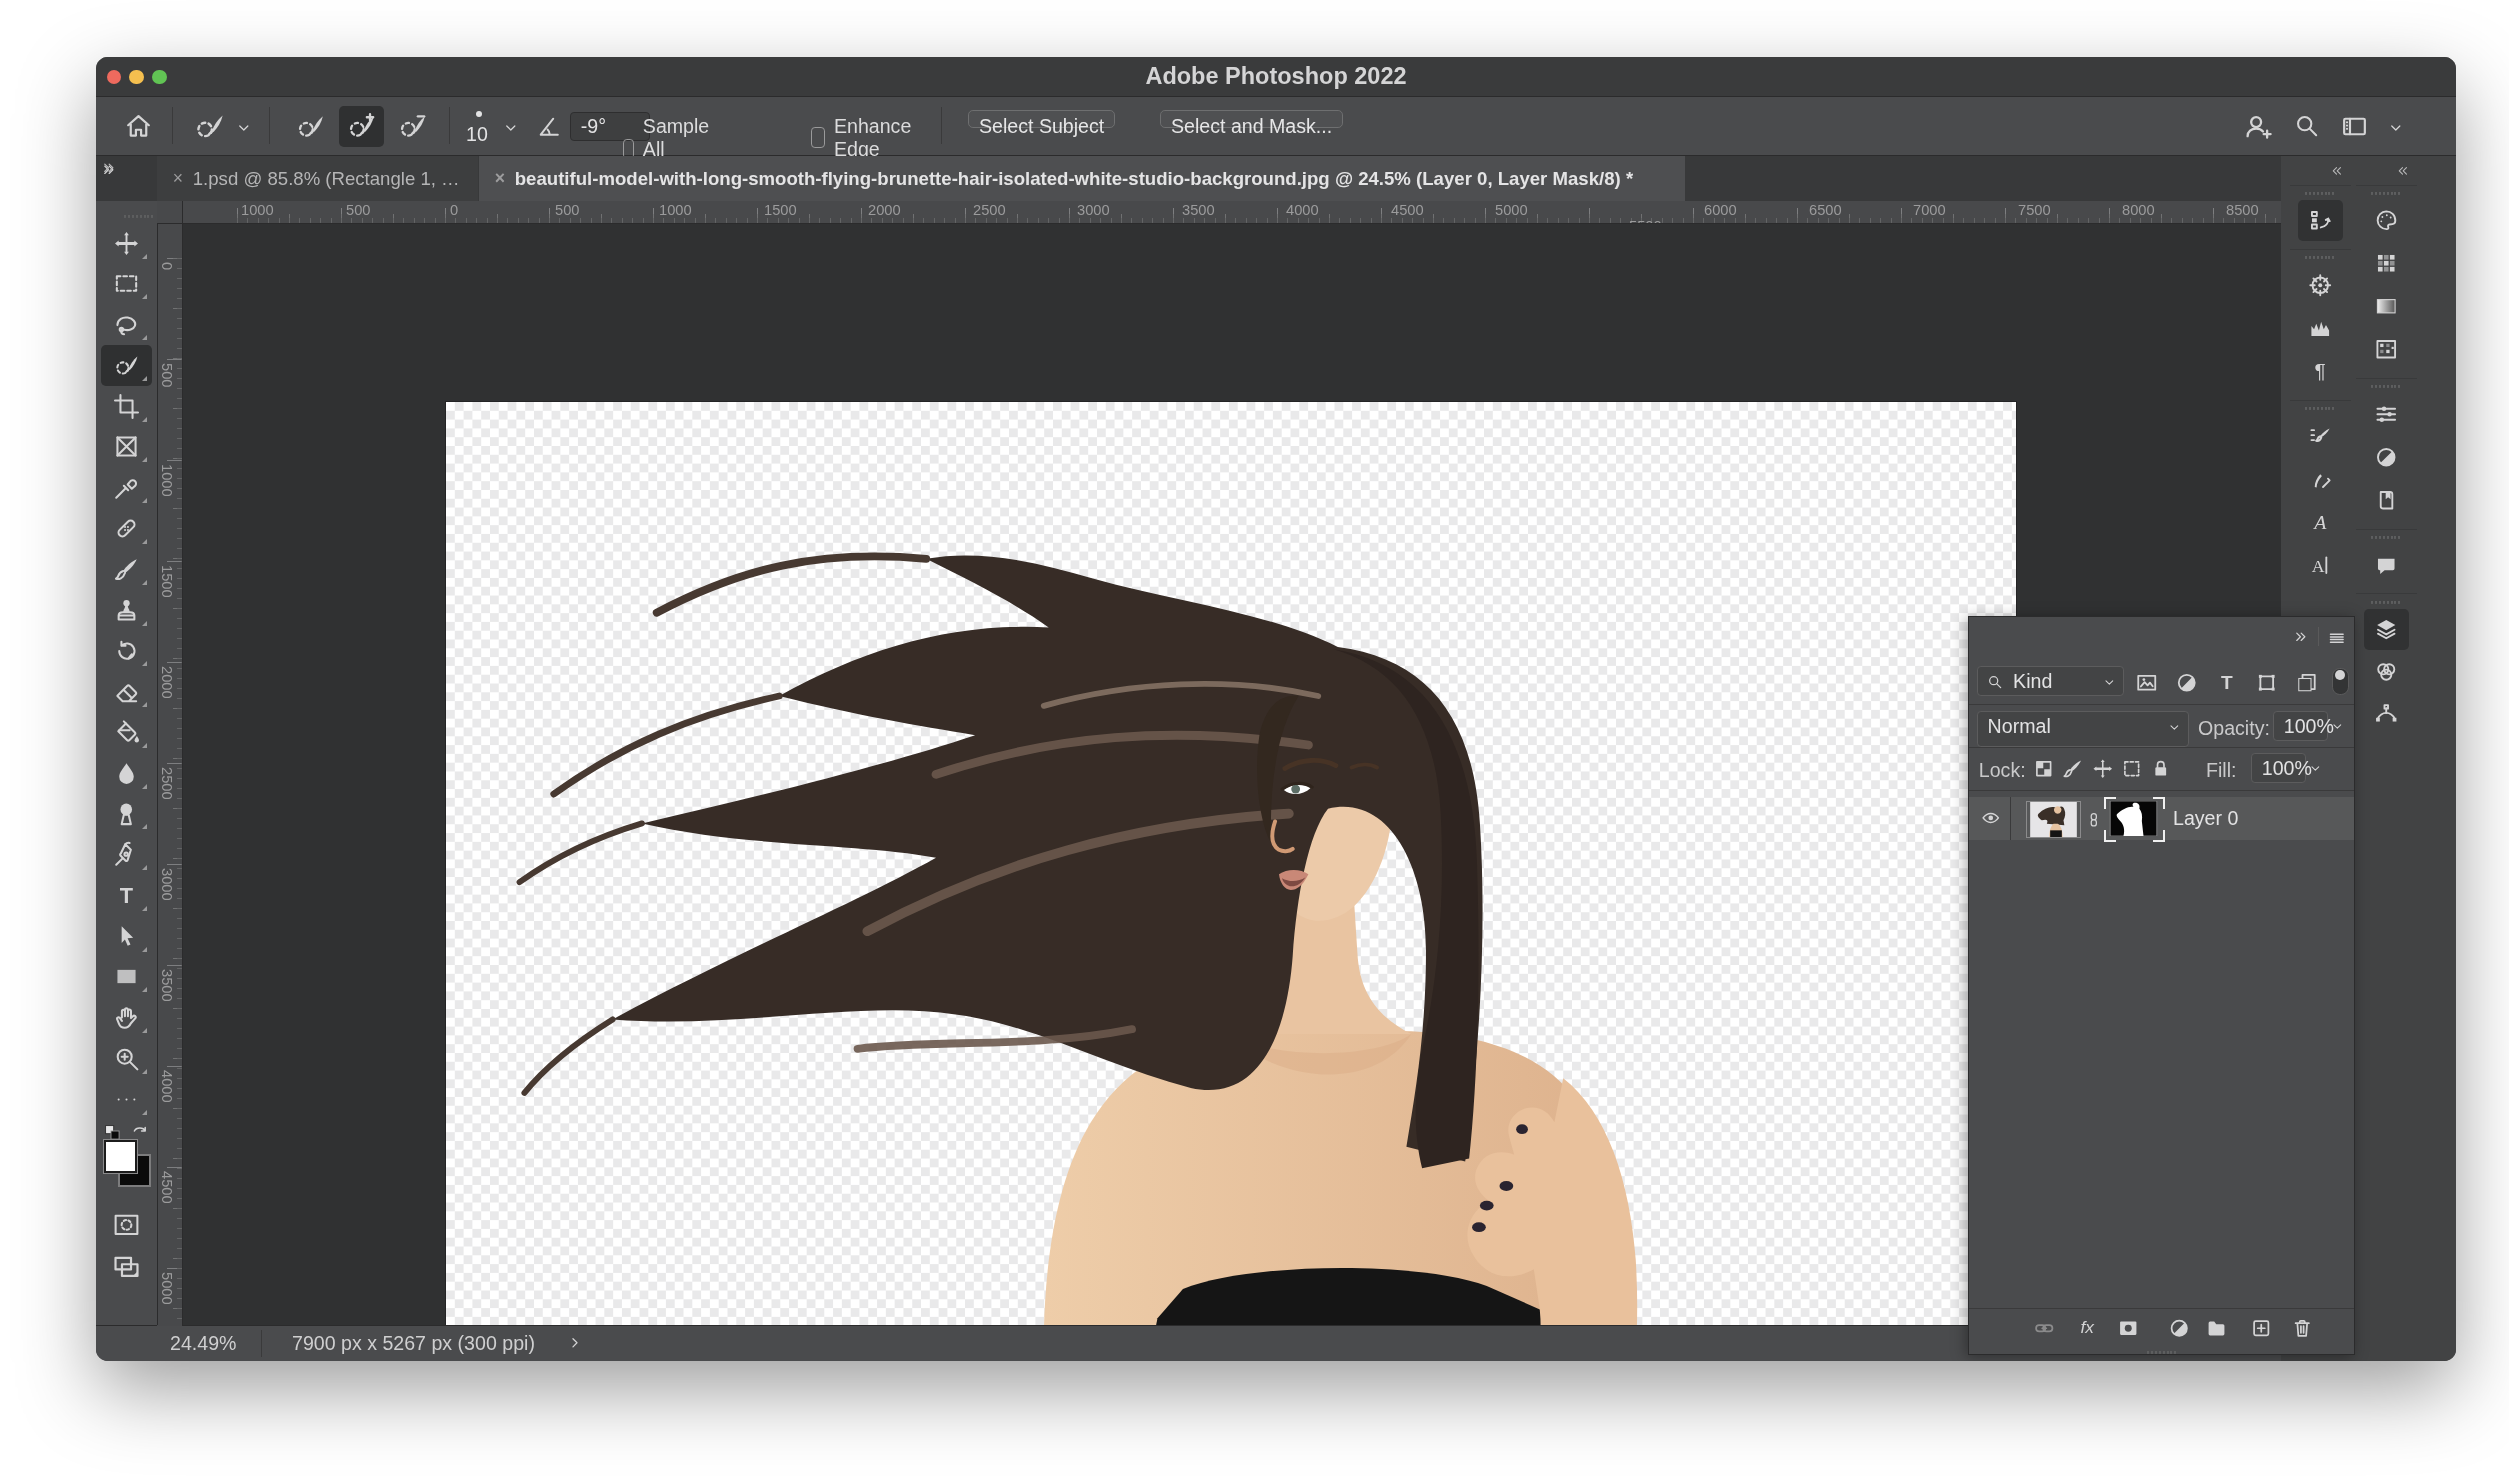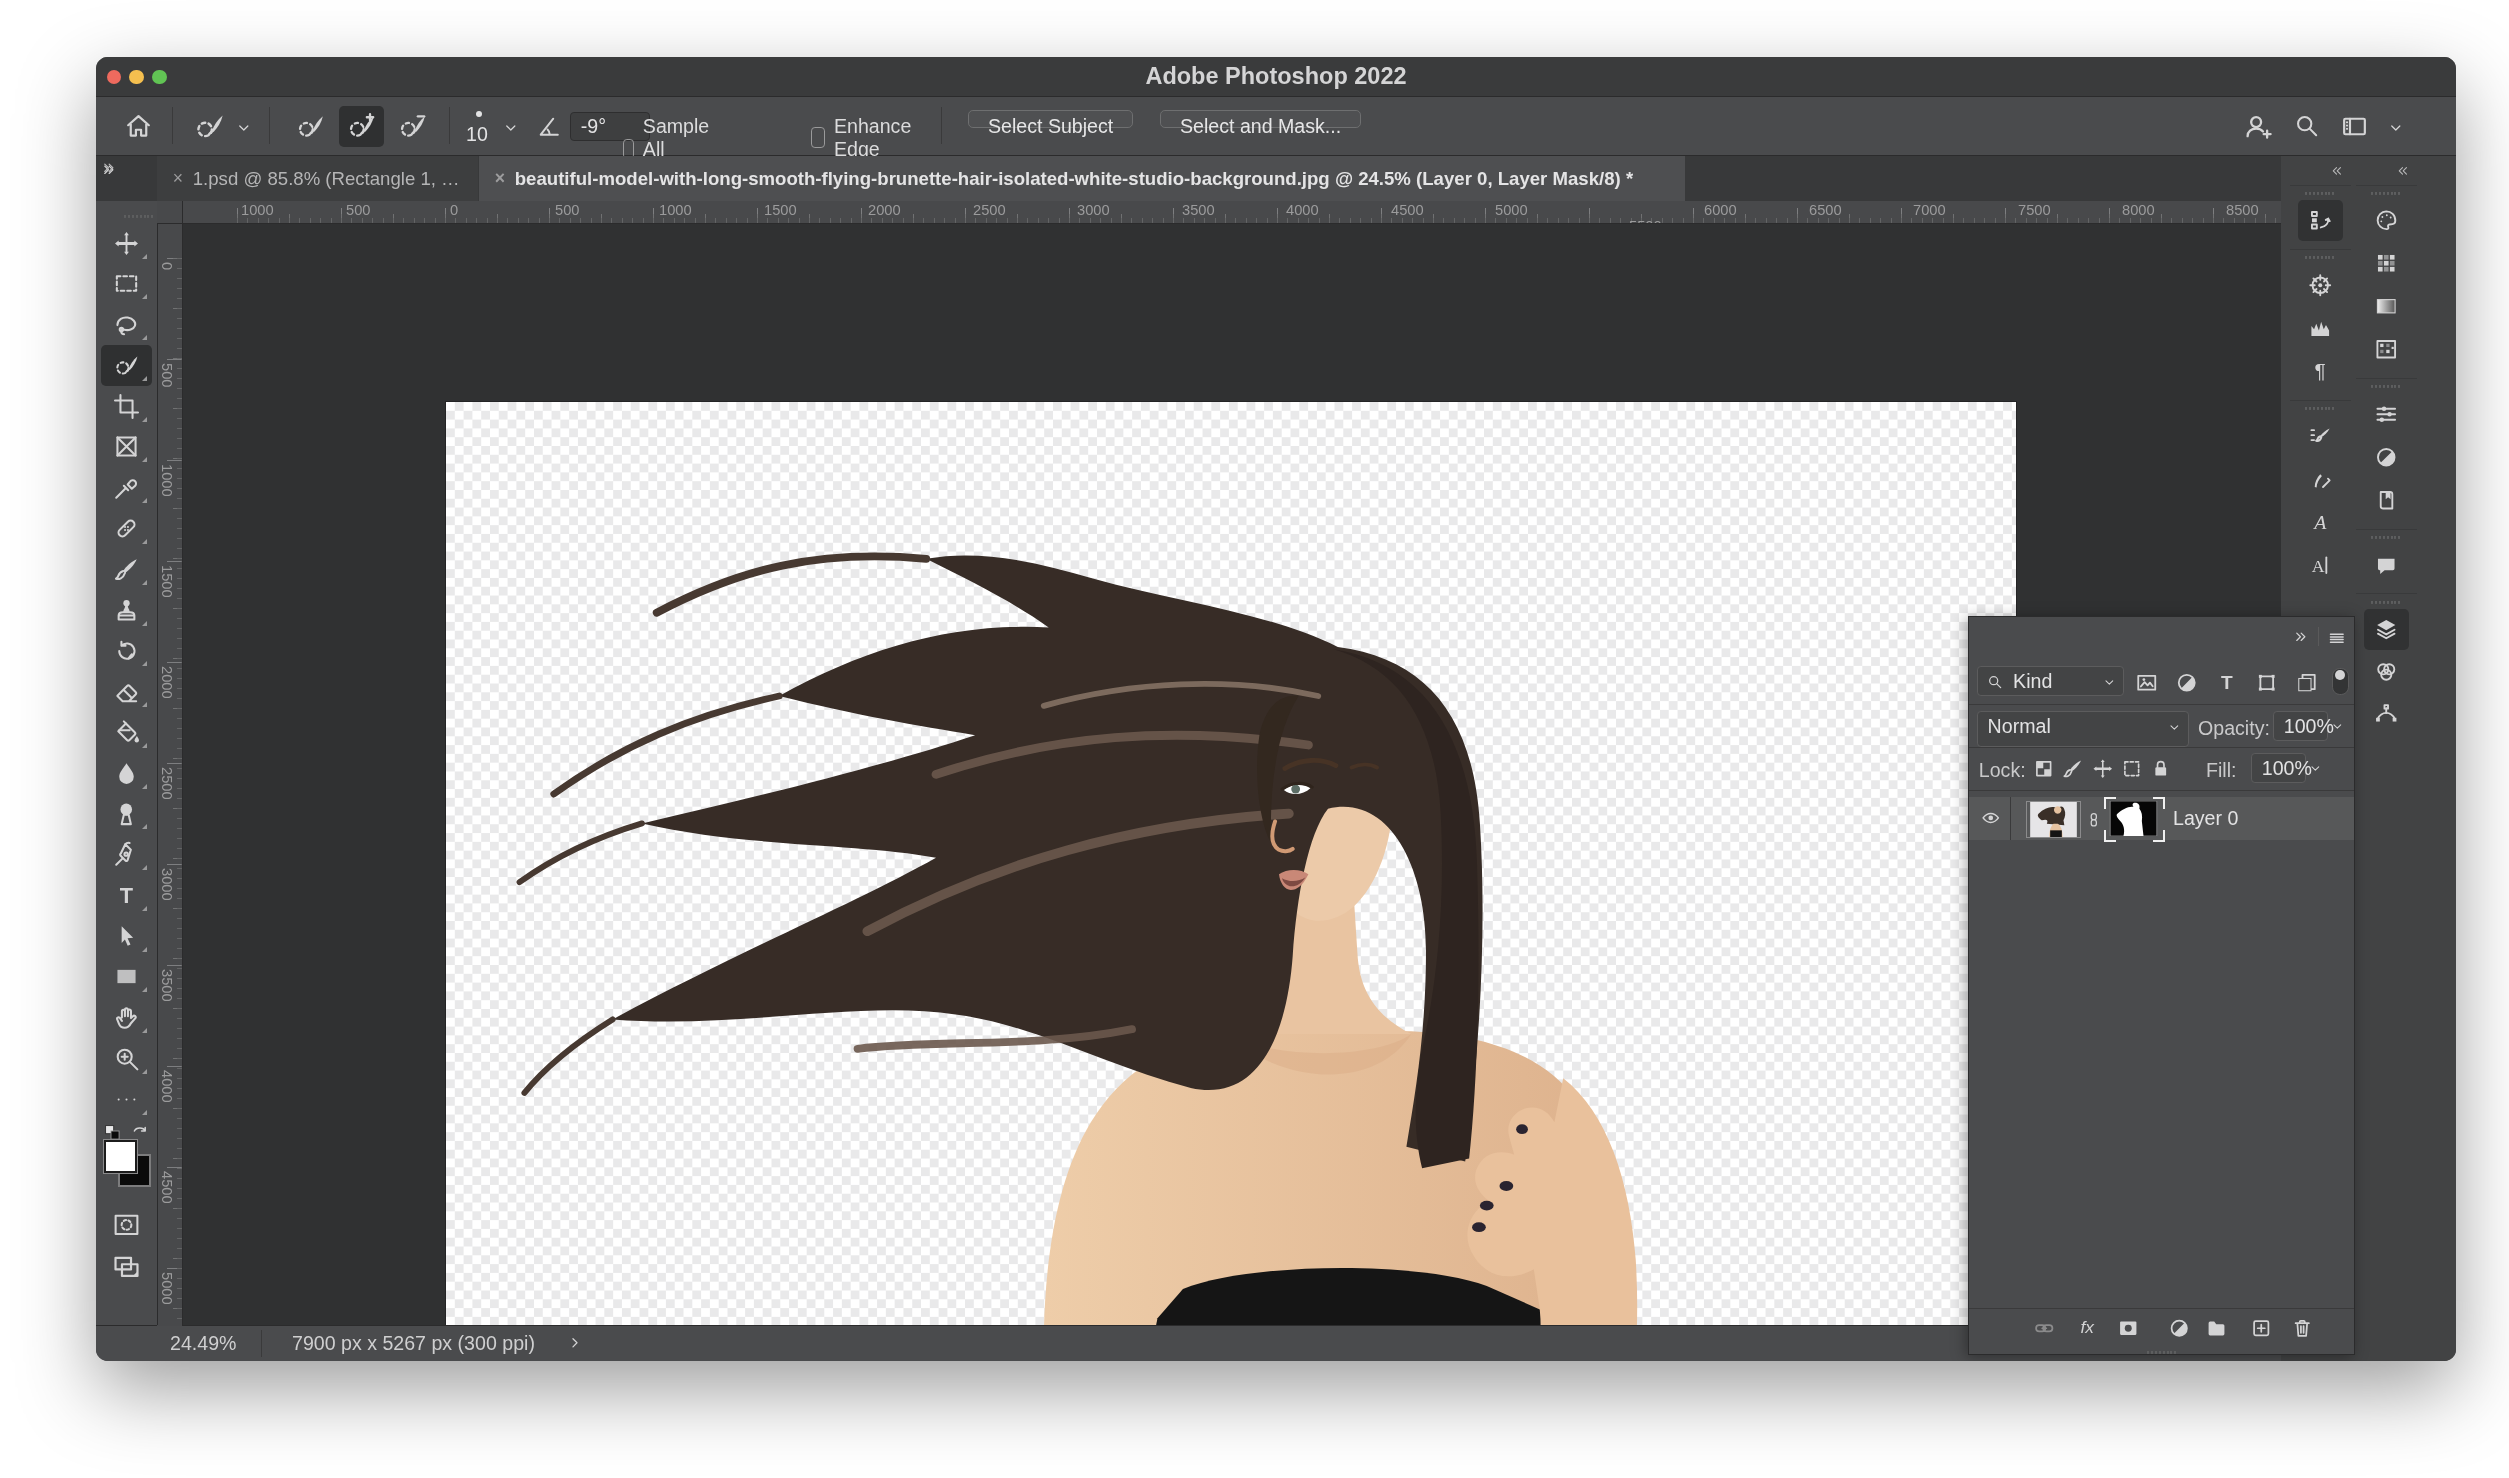--- a/index.html
+++ b/index.html
@@ -5,21 +5,21 @@
   html,body{margin:0;padding:0;background:#ffffff;font-family:"Liberation Sans",sans-serif;}
   #screen{position:relative;width:2509px;height:1478px;background:#fff;overflow:hidden;}
   #window{position:absolute;left:96px;top:57px;width:2360px;height:1304px;background:#4a4b4d;border-radius:11.8px;overflow:hidden;box-shadow:0 29px 78px rgba(0,0,0,.38);}
   .titlebar{position:absolute;left:0;top:0;width:100%;height:39px;background:#3a3b3c;border-bottom:1px solid #2b2b2c;}
   .tl{position:absolute;top:12.7px;width:14.7px;height:14.7px;border-radius:50%;}
   .title{position:absolute;left:0;right:0;top:0;height:39px;line-height:39px;text-align:center;color:#d4d4d5;font-size:23.5px;font-weight:600;}
   .optionsbar{position:absolute;left:0;top:40px;width:100%;height:58px;background:#4a4b4d;border-bottom:1px solid #2b2b2c;}
   .ob-sep{position:absolute;top:9.8px;width:1px;height:37px;background:#3a3a3b;}
   .ic{position:absolute;color:#d4d4d5;}
   .ic svg{width:100%;height:100%;display:block;}
-  .obtn{position:absolute;height:18px;border:1px solid #6e6f70;border-radius:4.9px;background:#4f5052;color:#e6e6e7;font-size:19.6px;line-height:31px;text-align:center;padding:0 19px;top:12.7px;box-sizing:border-box;}
+  .obtn{position:absolute;height:18px;border:1px solid #6e6f70;border-radius:4.9px;background:#4f5052;color:#e6e6e7;font-size:19.6px;line-height:31px;text-align:center;padding:0 10px;top:12.7px;box-sizing:border-box;}
   .checkrow{position:absolute;top:17.6px;display:flex;align-items:center;gap:8.8px;color:#dcdcdd;font-size:19.6px;}
   .cbox{width:18.6px;height:18.6px;border:1.5px solid #9a9a9b;border-radius:3.9px;background:transparent;}
   .toolbtn{position:absolute;top:8.8px;width:45px;height:41px;border-radius:4.9px;display:flex;align-items:center;justify-content:center;}
   .toolbtn.sel{background:#2f3031;}
   .field{position:absolute;background:#3e3f40;border:1px solid #2e2e2f;border-radius:3.9px;color:#e3e3e4;font-size:19.6px;text-align:left;padding:0 9.8px;box-sizing:border-box;}
   .tabbar{position:absolute;left:0;top:99px;width:2185px;height:45px;background:#38393a;}
   .tab{position:absolute;top:0;height:45px;display:flex;align-items:center;gap:9.8px;padding:0 15.7px;box-sizing:border-box;font-size:18.6px;white-space:nowrap;overflow:hidden;}
   .tab .x{color:#9d9d9e;font-size:17.6px;}
   .rightzone{position:absolute;left:2185px;top:99px;width:175px;height:1205px;background:#424344;}
   .content{position:absolute;left:0;top:144px;width:2185px;height:1124px;}

